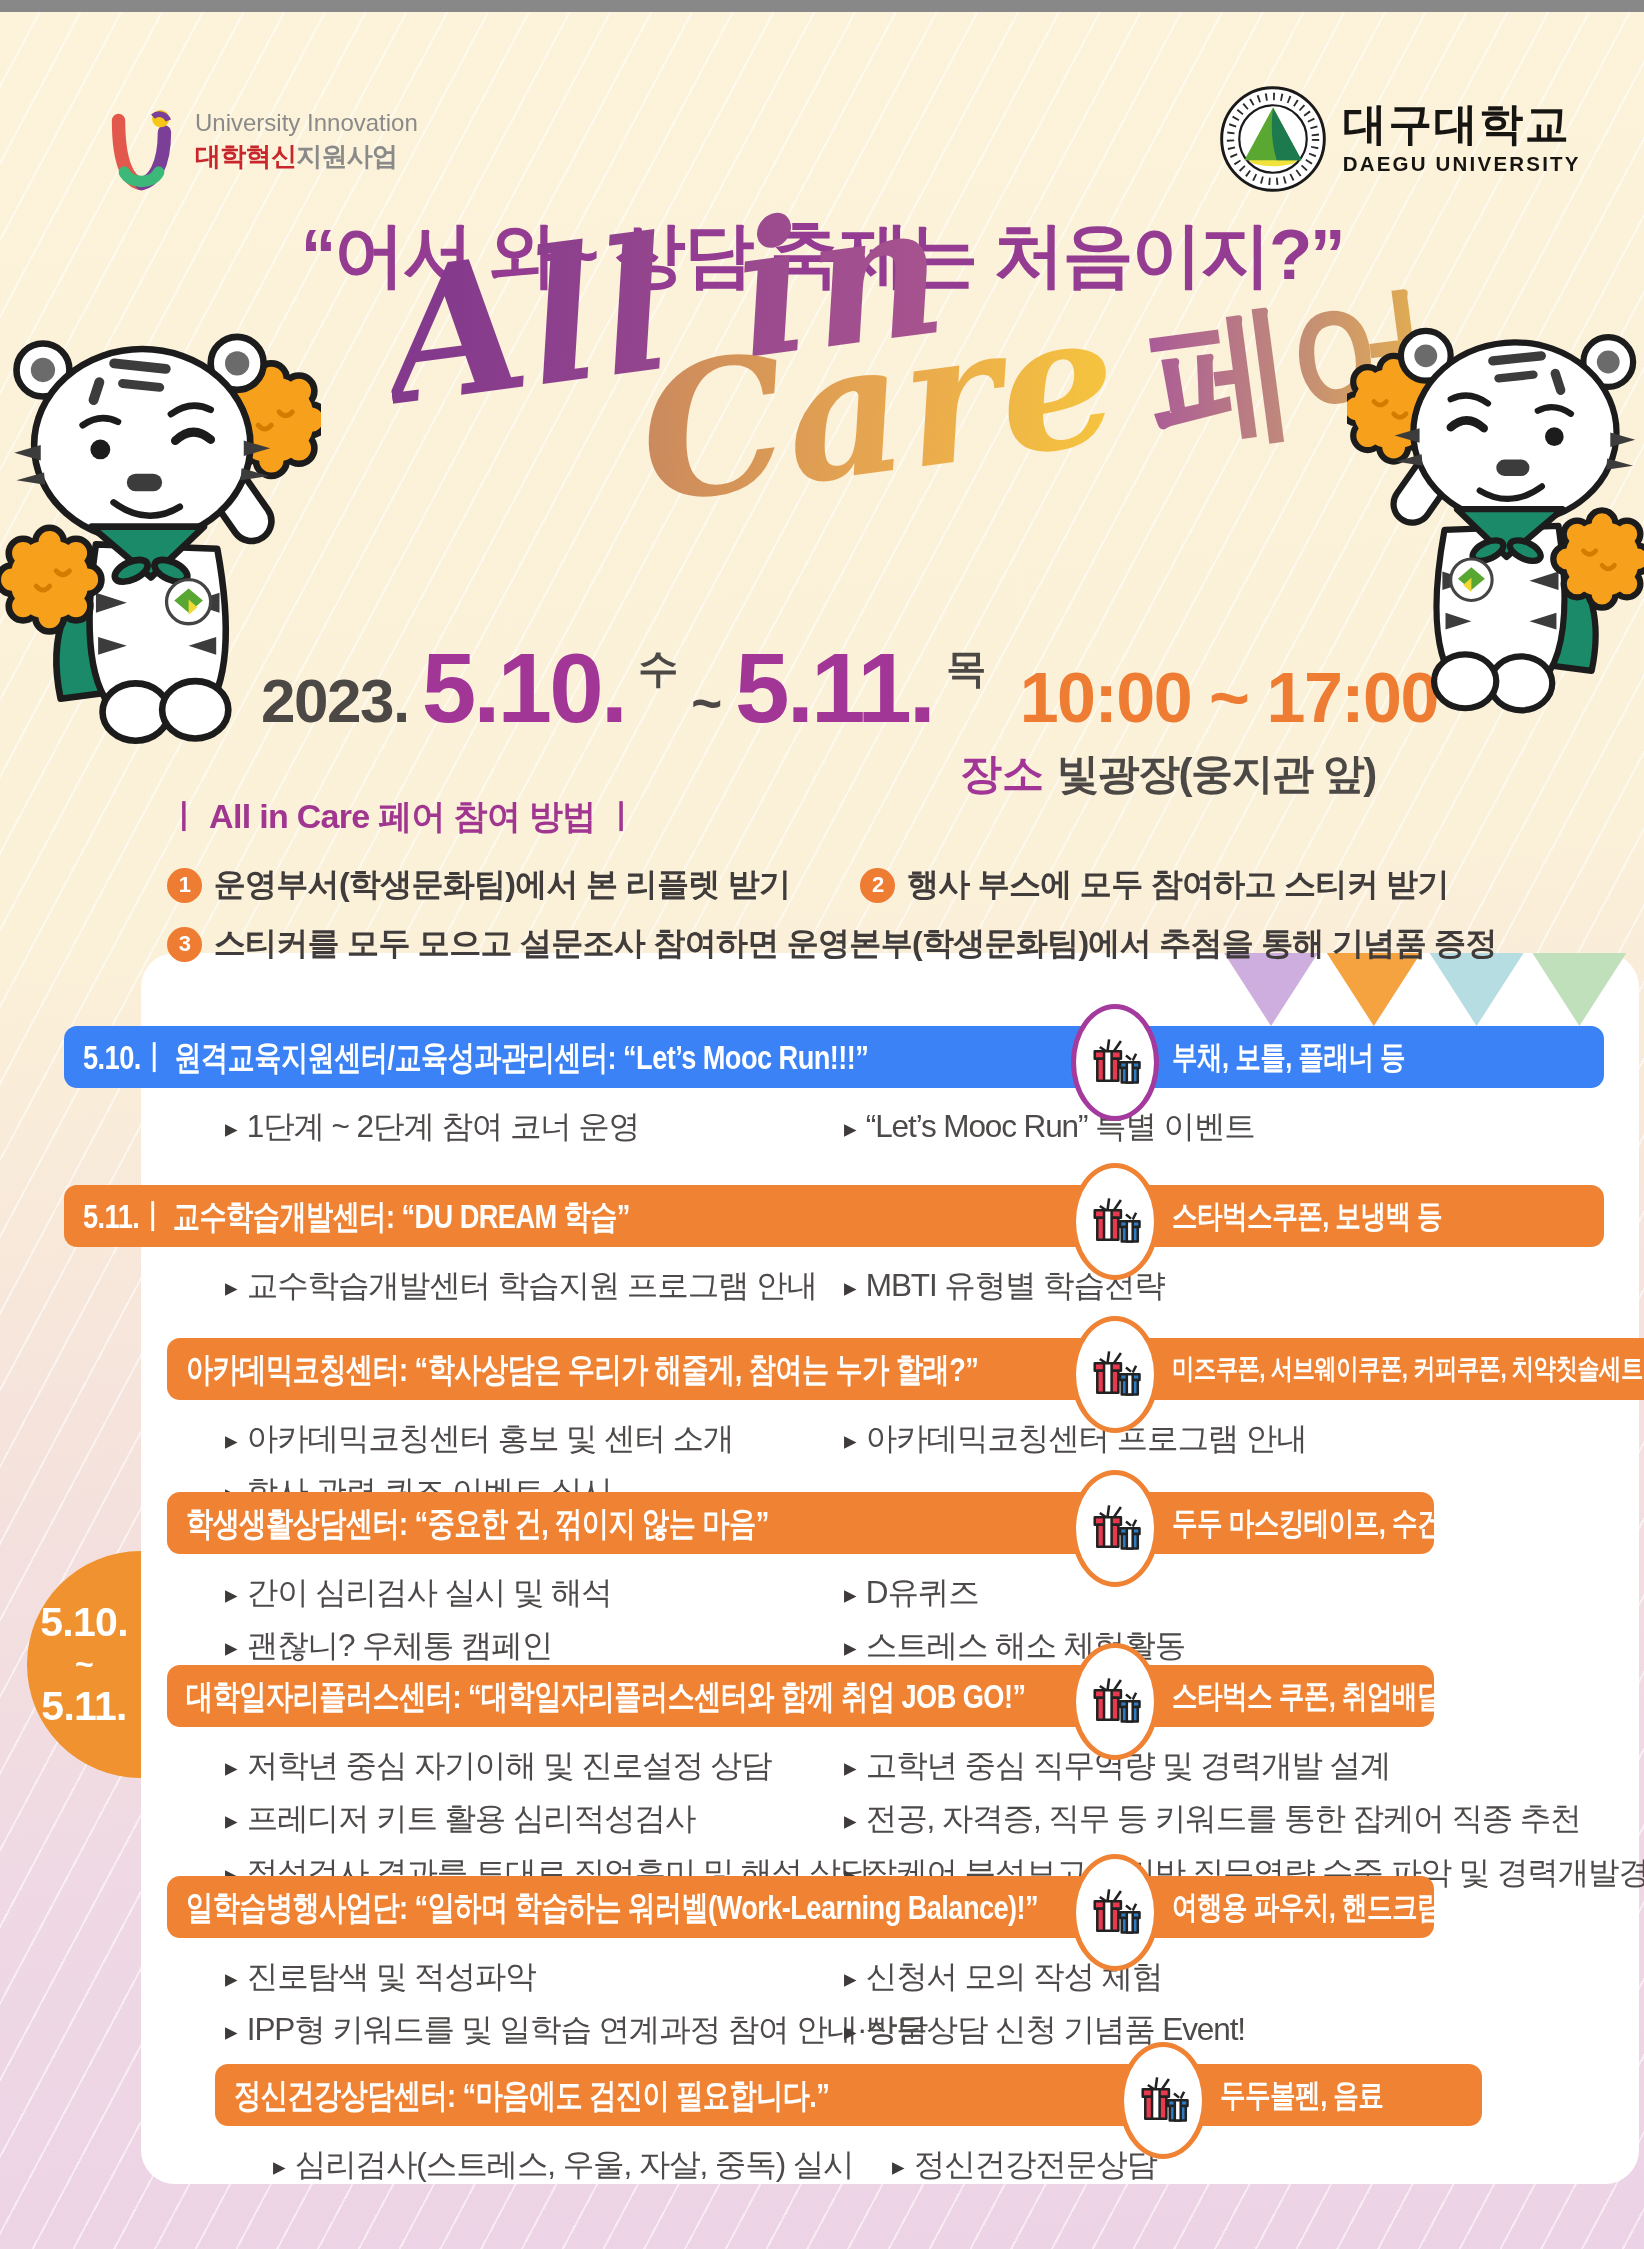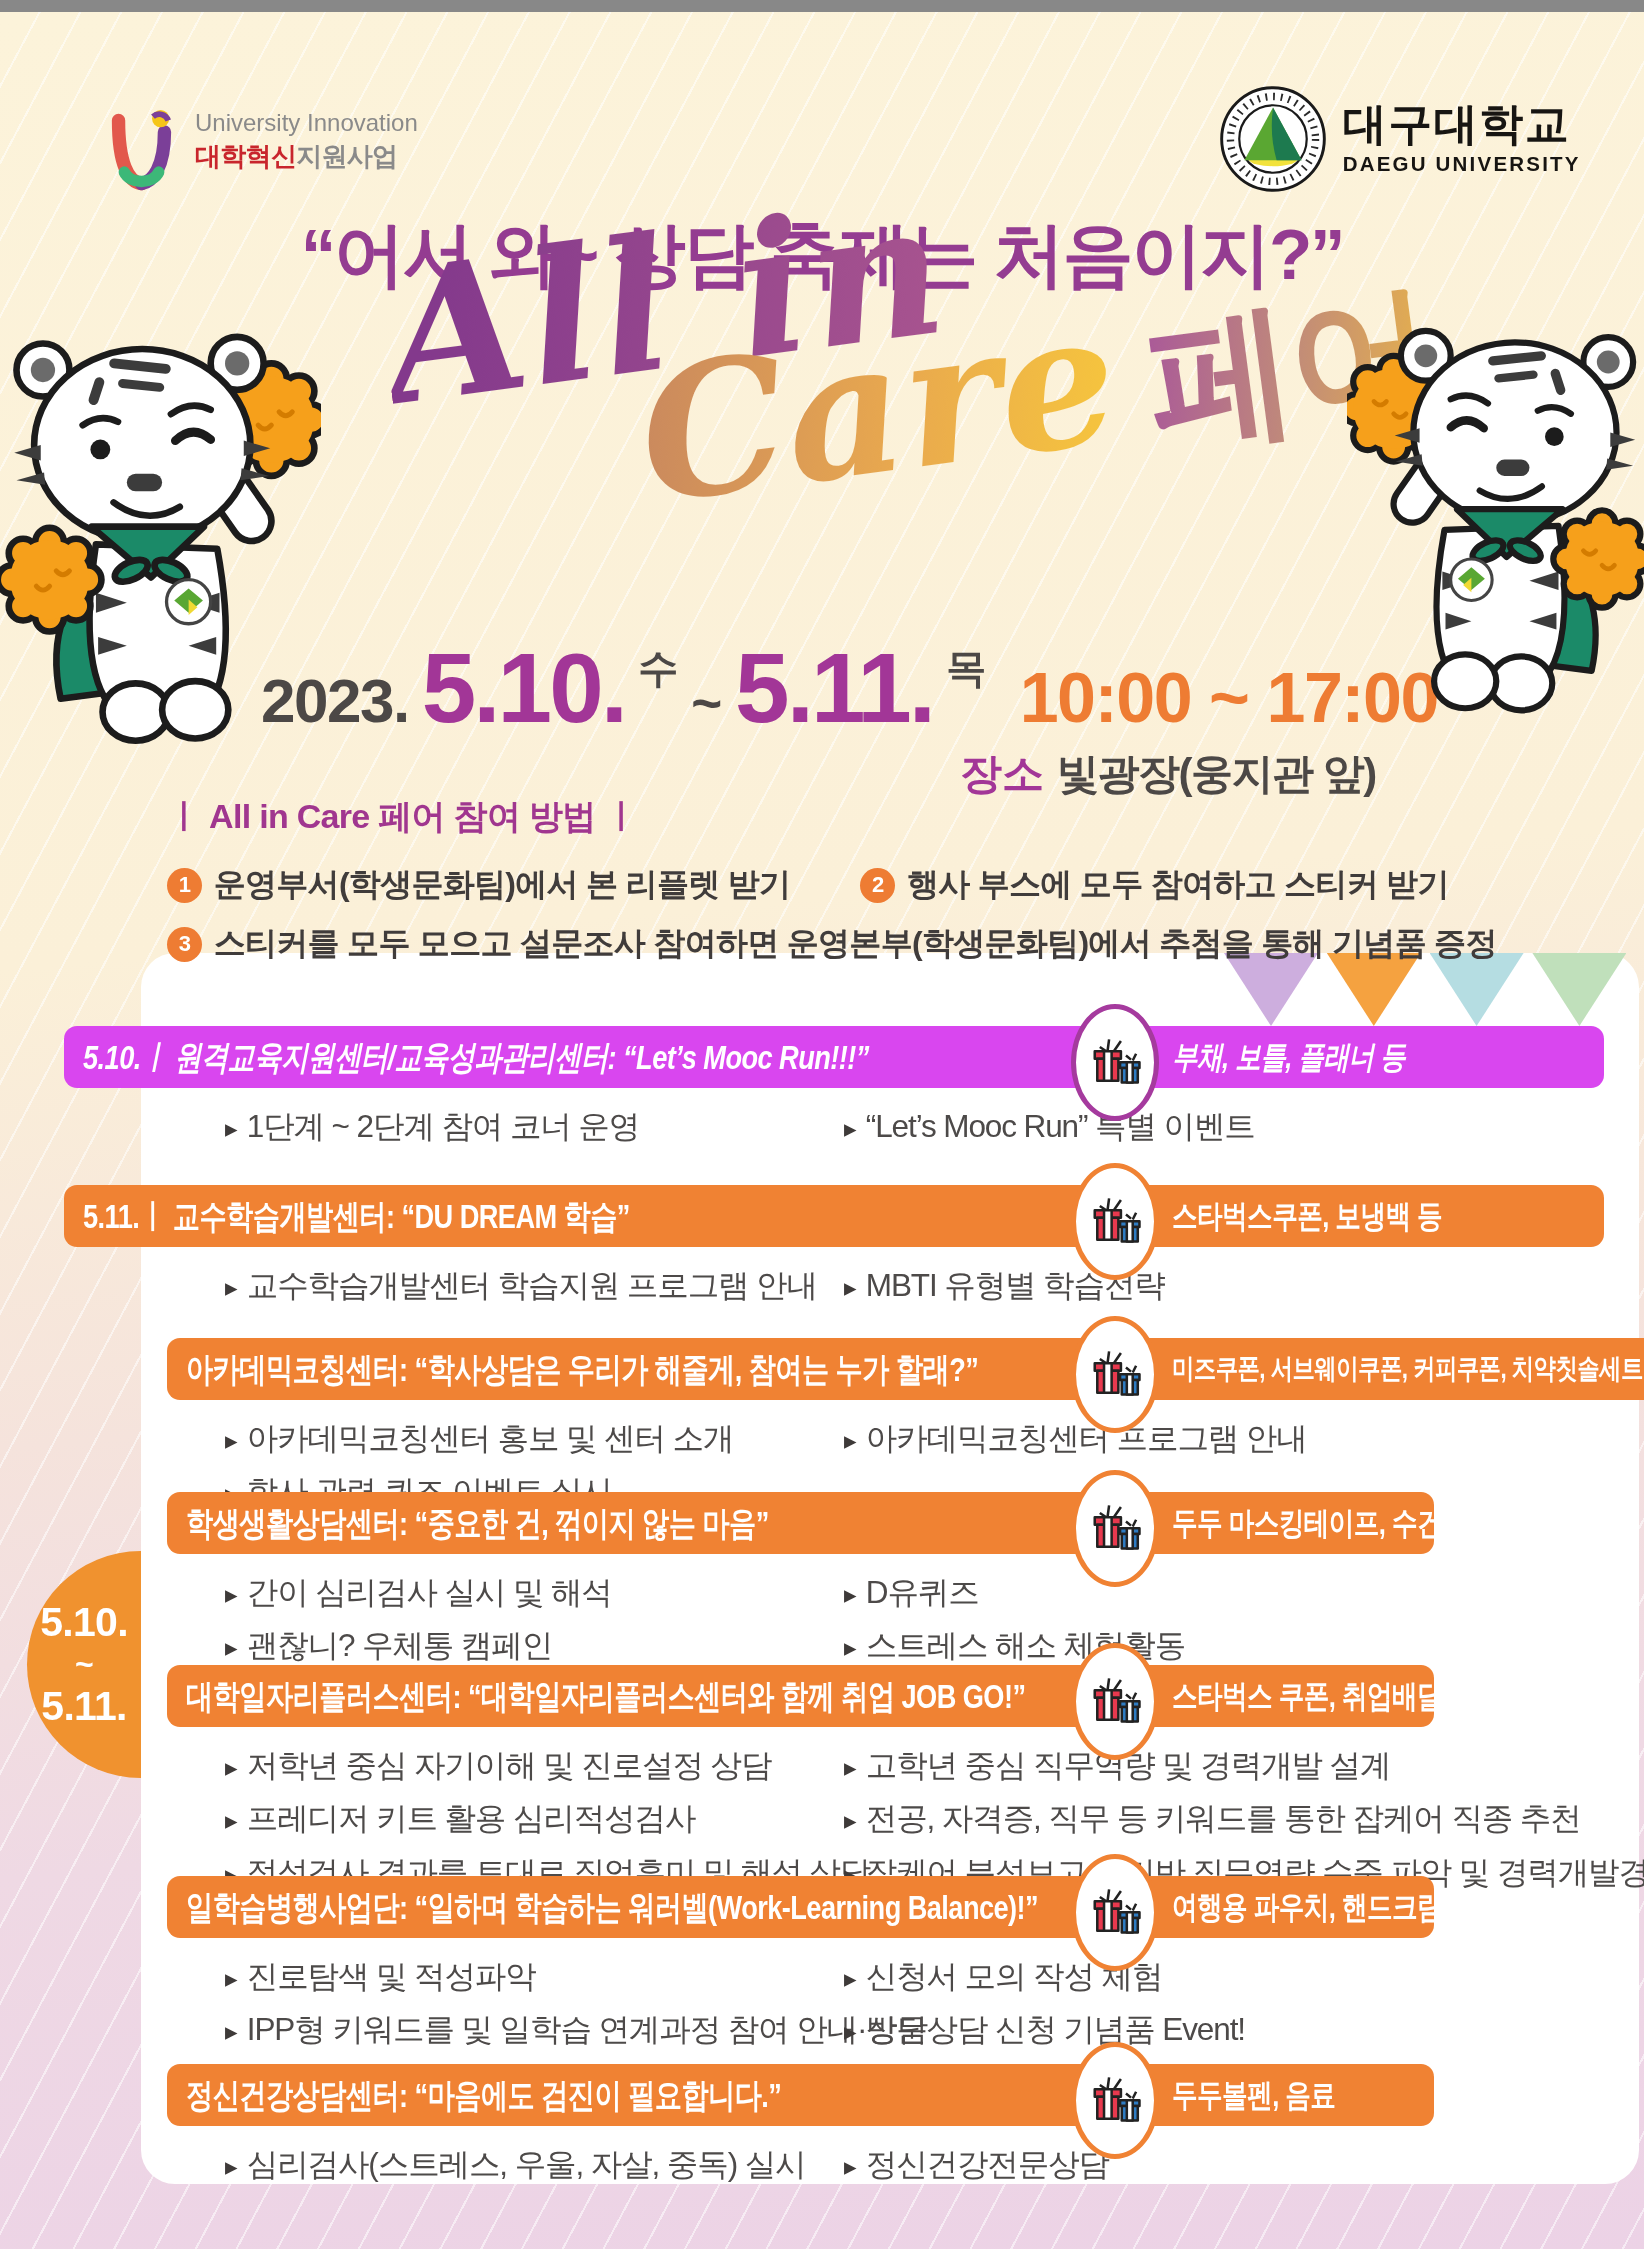--- a/index.html
+++ b/index.html
@@ -58,23 +58,23 @@
   
   #tiger-left{left:-10.3px;top:302px;z-index:2;width:331px;height:443px;}
   #tiger-right{left:1347px;top:284px;z-index:2;width:311px;height:443px;transform:scaleX(-1);}
 
   
   #card{left:141px;top:941px;width:1498px;height:1231px;background:#fff;border-radius:34px;z-index:1;}
   .pennants{position:absolute;left:1083px;top:0;display:flex;gap:8.8px;z-index:0;}
   .pennant{width:94px;height:73px;clip-path:polygon(0 0,100% 0,50% 100%);}
 
   .section{position:absolute;left:0;right:0;}
-  .s1{top:73px;} .s2{top:232px;} .s3{top:385px;} .s4{top:539px;} .s5{top:712px;} .s6{top:923px;} .s7{top:1111px;}
+  .s1{top:73px;} .s2{top:232px;} .s3{top:385px;} .s4{top:539px;} .s5{top:712px;} .s6{top:923px;} .s7{top:1111px;padding-left:48px;}
   .bar{position:relative;height:62px;border-radius:13px;z-index:1;}
-  .purple .bar{background:#d946ef;font-style:italic;}
+  .purple .bar{background:#3b82f6;}
   .orange .bar{background:#f08233;}
   .wide .bar{margin-left:-77px;width:1540px;}
   .indent .bar{margin-left:26px;width:1267px;}
   .full-right .bar{margin-left:26px;width:1477px;border-radius:13px 0 0 13px;}
   .bar-title{position:absolute;left:19px;top:0;line-height:62px;color:#fff;font-weight:bold;font-size:34px;
     white-space:nowrap;letter-spacing:-0.7px;transform:scaleX(.8);transform-origin:left center;}
   .gift-wrap{position:absolute;top:-22px;width:78px;height:107px;background:#fff;border:5.1px solid #a53a9e;border-radius:50%;
     display:flex;align-items:center;justify-content:center;}
   .purple .gift-wrap{border-color:#a53a9e;}
   .orange .gift-wrap{border-color:#f08233;}

